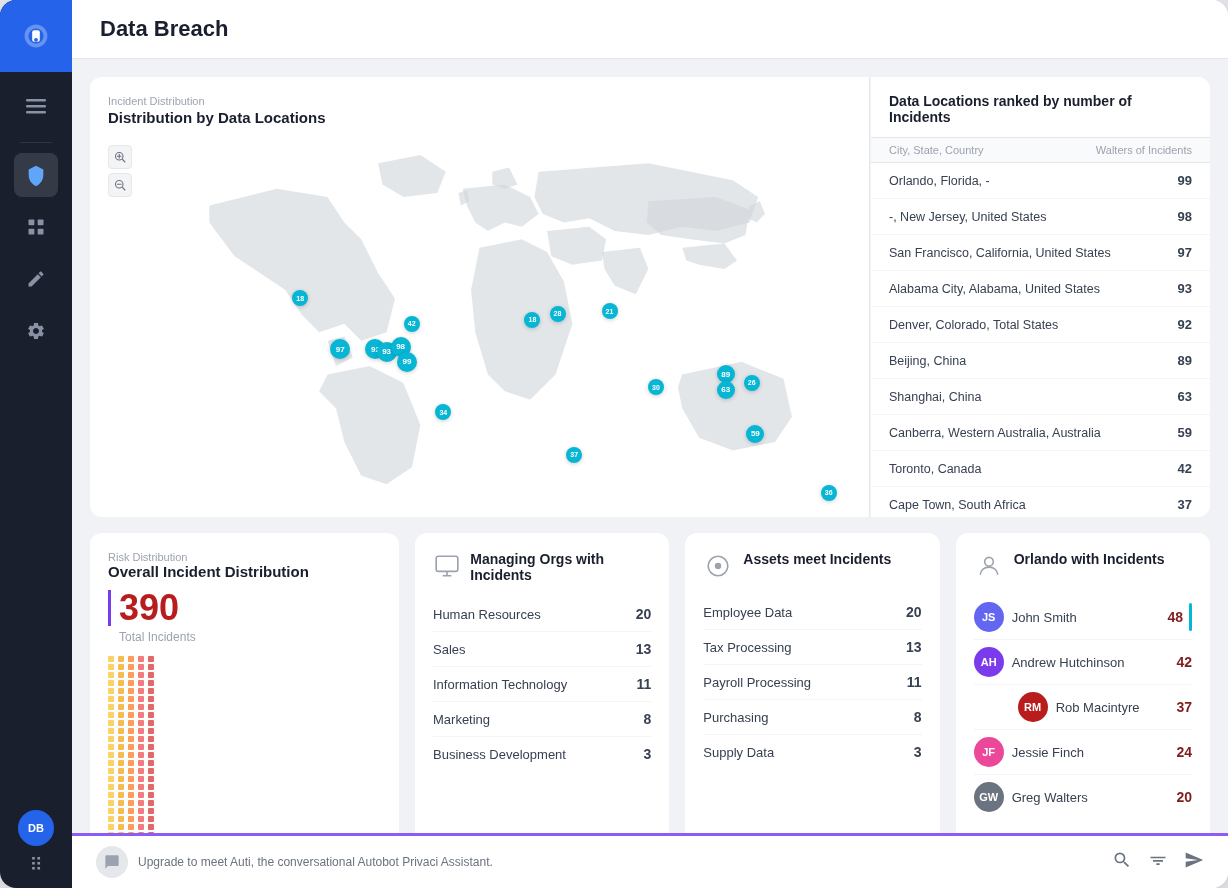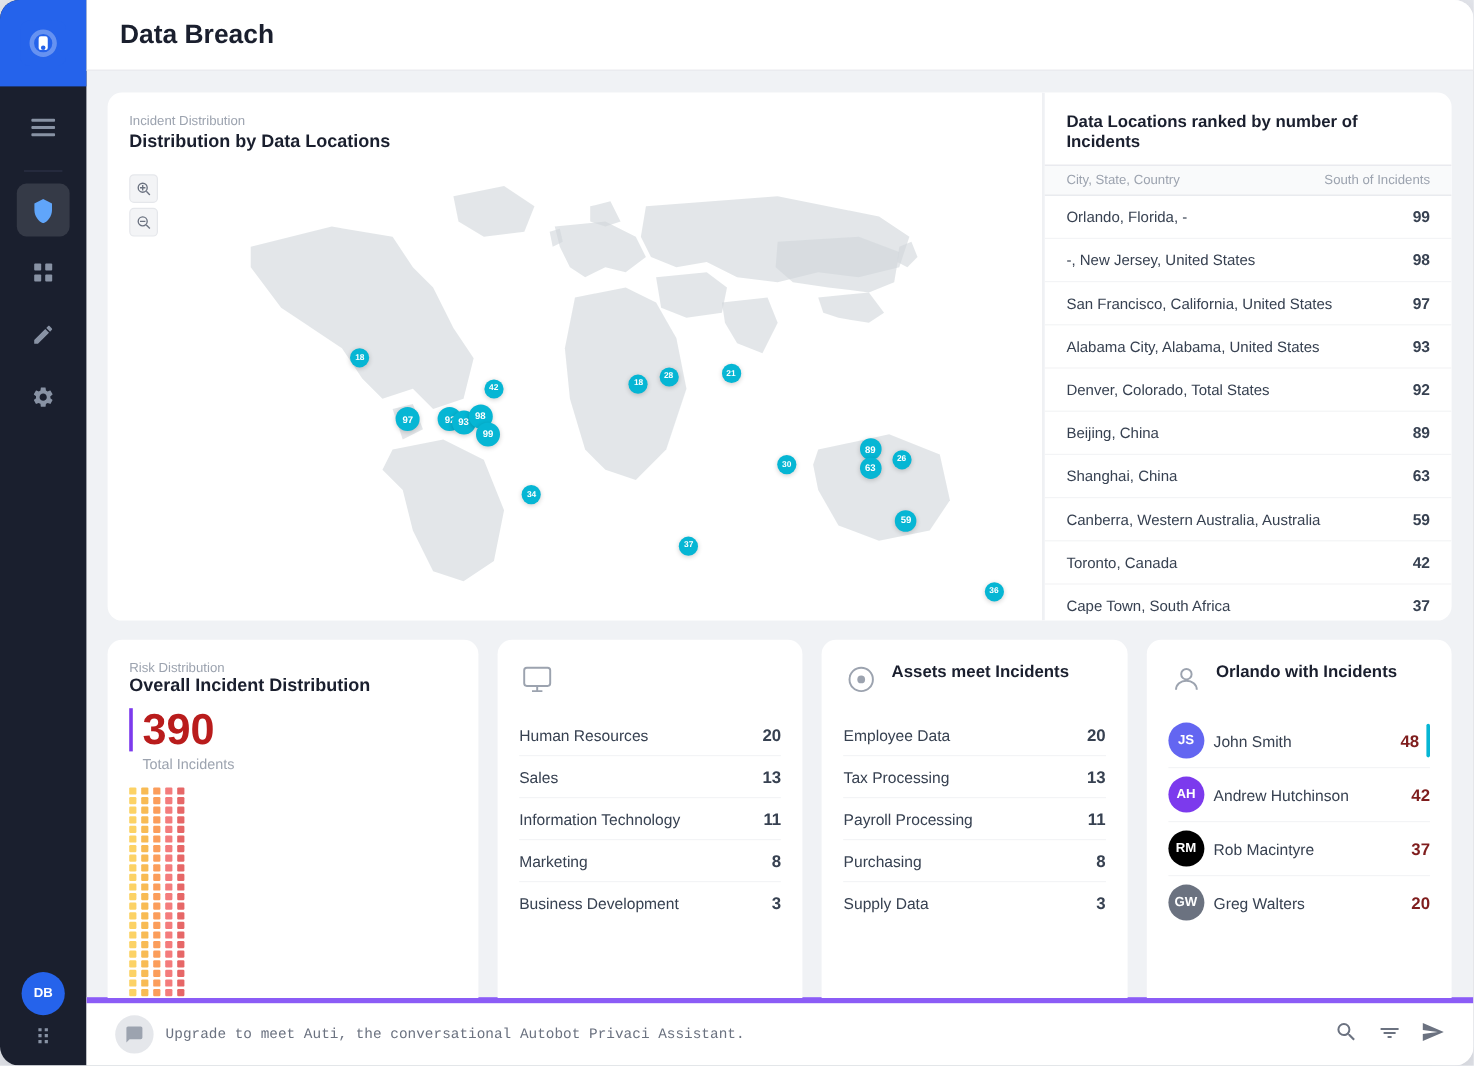--- a/index.html
+++ b/index.html
@@ -75,21 +75,21 @@
     
     .owners-card { background: #fff; border-radius: 12px; padding: 18px; flex: 1; }
     .owner-row { display: flex; align-items: center; justify-content: space-between; padding: 7px 0; border-bottom: 1px solid #f3f4f6; }
     .owner-row:last-child { border-bottom: none; }
     .owner-info { display: flex; align-items: center; gap: 8px; }
     .owner-avatar { width: 30px; height: 30px; border-radius: 50%; background: #d1d5db; overflow: hidden; display: flex; align-items: center; justify-content: center; font-size: 11px; font-weight: 700; color: #fff; }
     .owner-name { font-size: 13px; color: #374151; }
     .owner-count { font-size: 14px; font-weight: 700; color: #7f1d1d; }
 
     
-    .bottom-bar { background: #fff; border-top: 5px solid #8b5cf6; padding: 10px 24px; display: flex; justify-content: space-between; font-family: Liberation Mono, monospace; }
+    .bottom-bar { background: #fff; border-top: 3px solid #8b5cf6; padding: 10px 24px; display: flex; justify-content: space-between; }
     .bottom-bar-left { display: flex; align-items: center; gap: 10px; }
     .chat-bubble { width: 32px; height: 32px; background: #e5e7eb; border-radius: 50%; display: flex; align-items: center; justify-content: center; }
     .auti-text { font-size: 12px; color: #6b7280; }
     .bottom-bar-right { display: flex; align-items: center; gap: 16px; }
     .bottom-icon { color: #6b7280; cursor: pointer; }
 
     
     .map-pin { position: absolute; background: #06b6d4; color: #fff; border-radius: 50%; display: flex; align-items: center; justify-content: center; font-size: 9px; font-weight: 700; cursor: pointer; transform: translate(-50%, -50%); }
   </style>
 </head>
@@ -231,21 +231,21 @@
               </div>
           </div>
         </div>
 
         <div style="width:1px; background:#e5e7eb;"></div>
 
         <div class="data-locations">
           <div class="data-locations-title">Data Locations ranked by number of Incidents</div>
           <div class="dl-header">
             <span>City, State, Country</span>
-            <span>South of Incidents</span>
+            <span>Walters of Incidents</span>
           </div>
           <div id="dl-rows">
               <div class="dl-row">
                 <span class="dl-location">Orlando, Florida, -</span>
                 <span class="dl-count">99</span>
               </div>
               <div class="dl-row">
                 <span class="dl-location">-, New Jersey, United States</span>
                 <span class="dl-count">98</span>
               </div>
@@ -426,20 +426,21 @@
         </div>
 
         <div class="orgs-card">
           <div class="card-header">
             <div class="card-icon">
               <svg width="26" height="26" viewBox="0 0 24 24" fill="#9ca3af">
                   <rect x="2" y="3" width="20" height="14" rx="2" stroke="#9ca3af" stroke-width="1.5" fill="none"></rect>
                   <path d="M8 21h8M12 17v4" stroke="#9ca3af" stroke-width="1.5"></path>
                 </svg>
             </div>
+            <div class="card-title">Managing Orgs with Incidents</div>
           </div>
           <div id="orgs-rows">
               <div class="card-row">
                 <span class="card-row-label">Human Resources</span>
                 <span class="card-row-val">20</span>
               </div>
               <div class="card-row">
                 <span class="card-row-label">Sales</span>
                 <span class="card-row-val">13</span>
               </div>
@@ -518,25 +519,35 @@
       <div class="owner-avatar" style="background:#7c3aed;">AH</div>
       <span class="owner-name">Andrew Hutchinson</span>
     </div>
     <div style="display:flex;align-items:center;gap:6px;">
       <span class="owner-count">42</span>
 
     </div>
   </div>
               <div class="owner-row">
     <div class="owner-info">
-      <div class="owner-avatar" style="background:#000000;">RM</div>
+      <div class="owner-avatar" style="background:#b91c1c;margin-left:44px;">RM</div>
       <span class="owner-name">Rob Macintyre</span>
     </div>
     <div style="display:flex;align-items:center;gap:6px;">
       <span class="owner-count">37</span>
+
+    </div>
+  </div>
+              <div class="owner-row">
+    <div class="owner-info">
+      <div class="owner-avatar" style="background:#ec4899;">JF</div>
+      <span class="owner-name">Jessie Finch</span>
+    </div>
+    <div style="display:flex;align-items:center;gap:6px;">
+      <span class="owner-count">24</span>
 
     </div>
   </div>
               <div class="owner-row">
     <div class="owner-info">
       <div class="owner-avatar" style="background:#6b7280;">GW</div>
       <span class="owner-name">Greg Walters</span>
     </div>
     <div style="display:flex;align-items:center;gap:6px;">
       <span class="owner-count">20</span>

